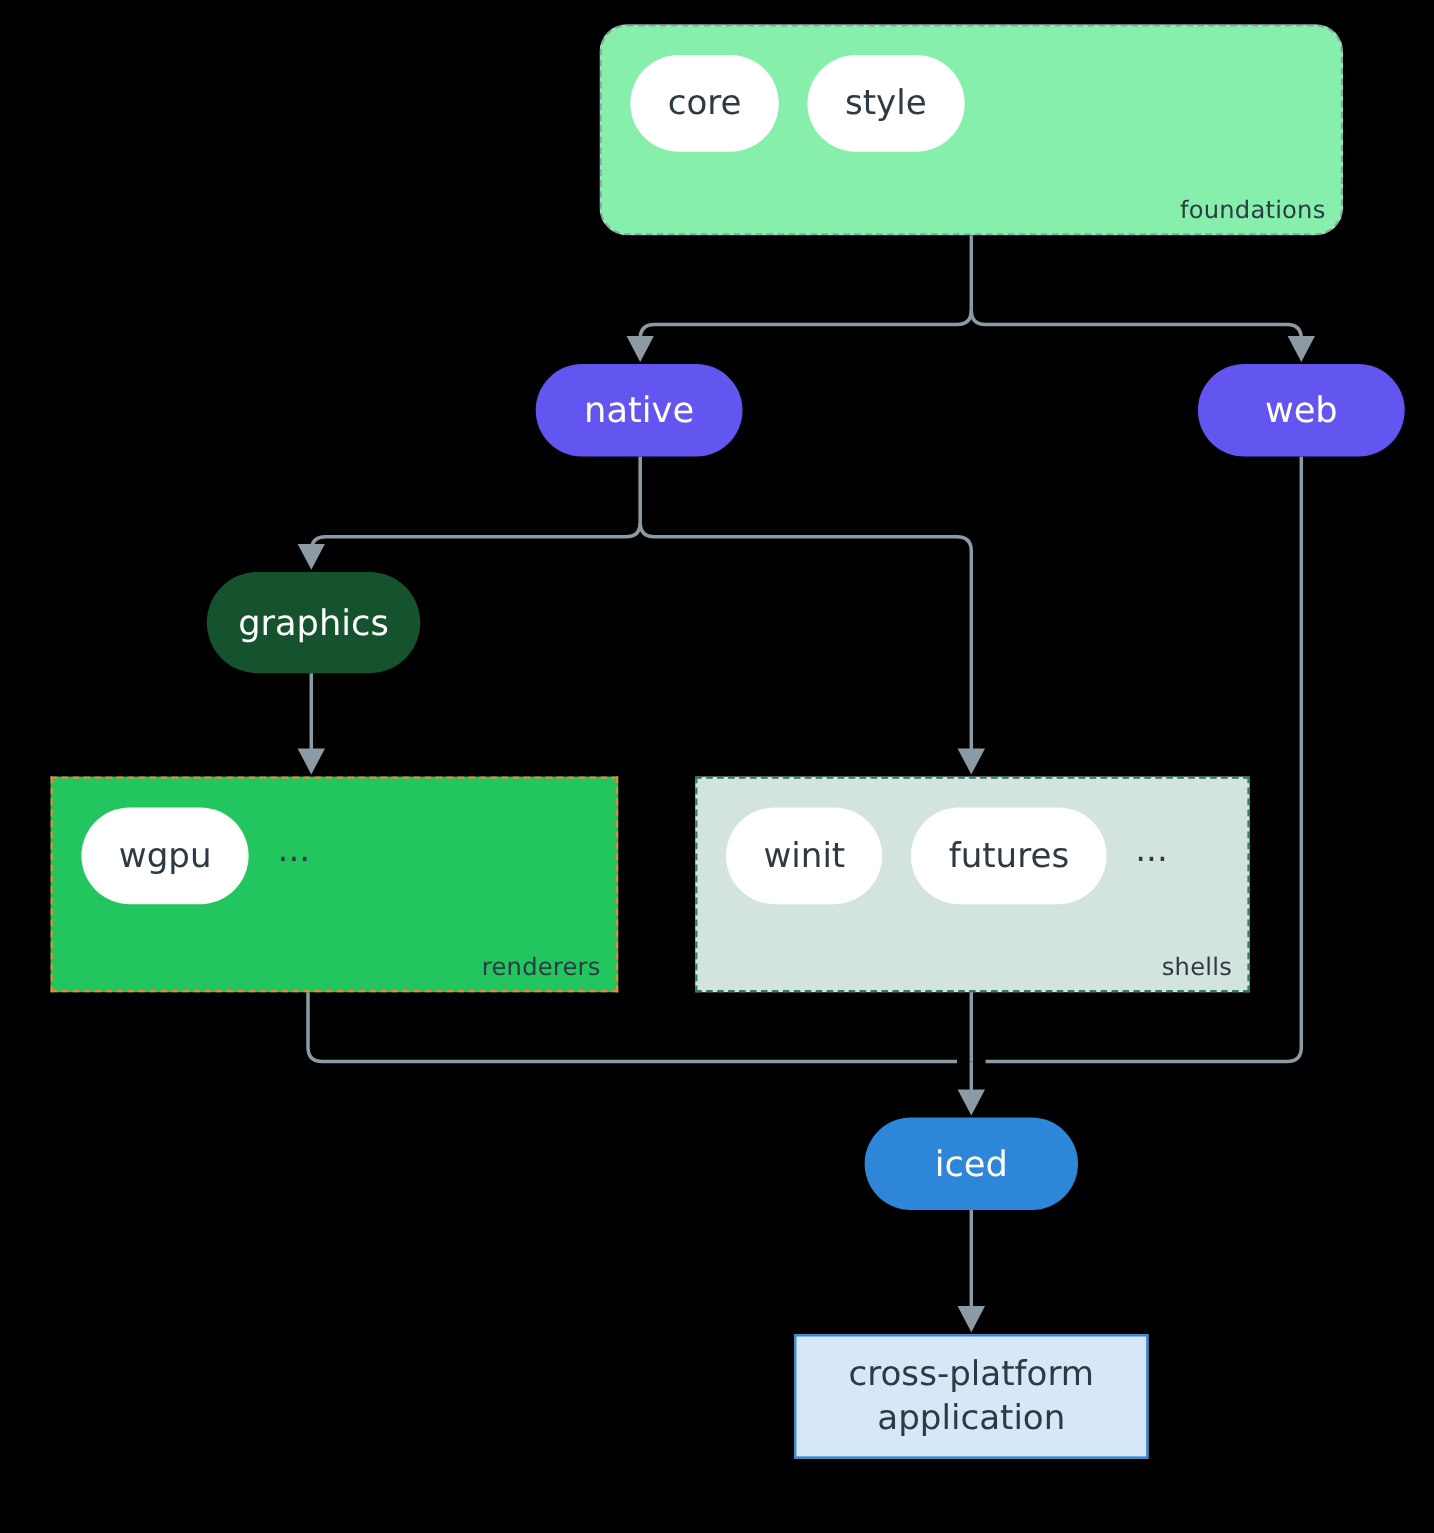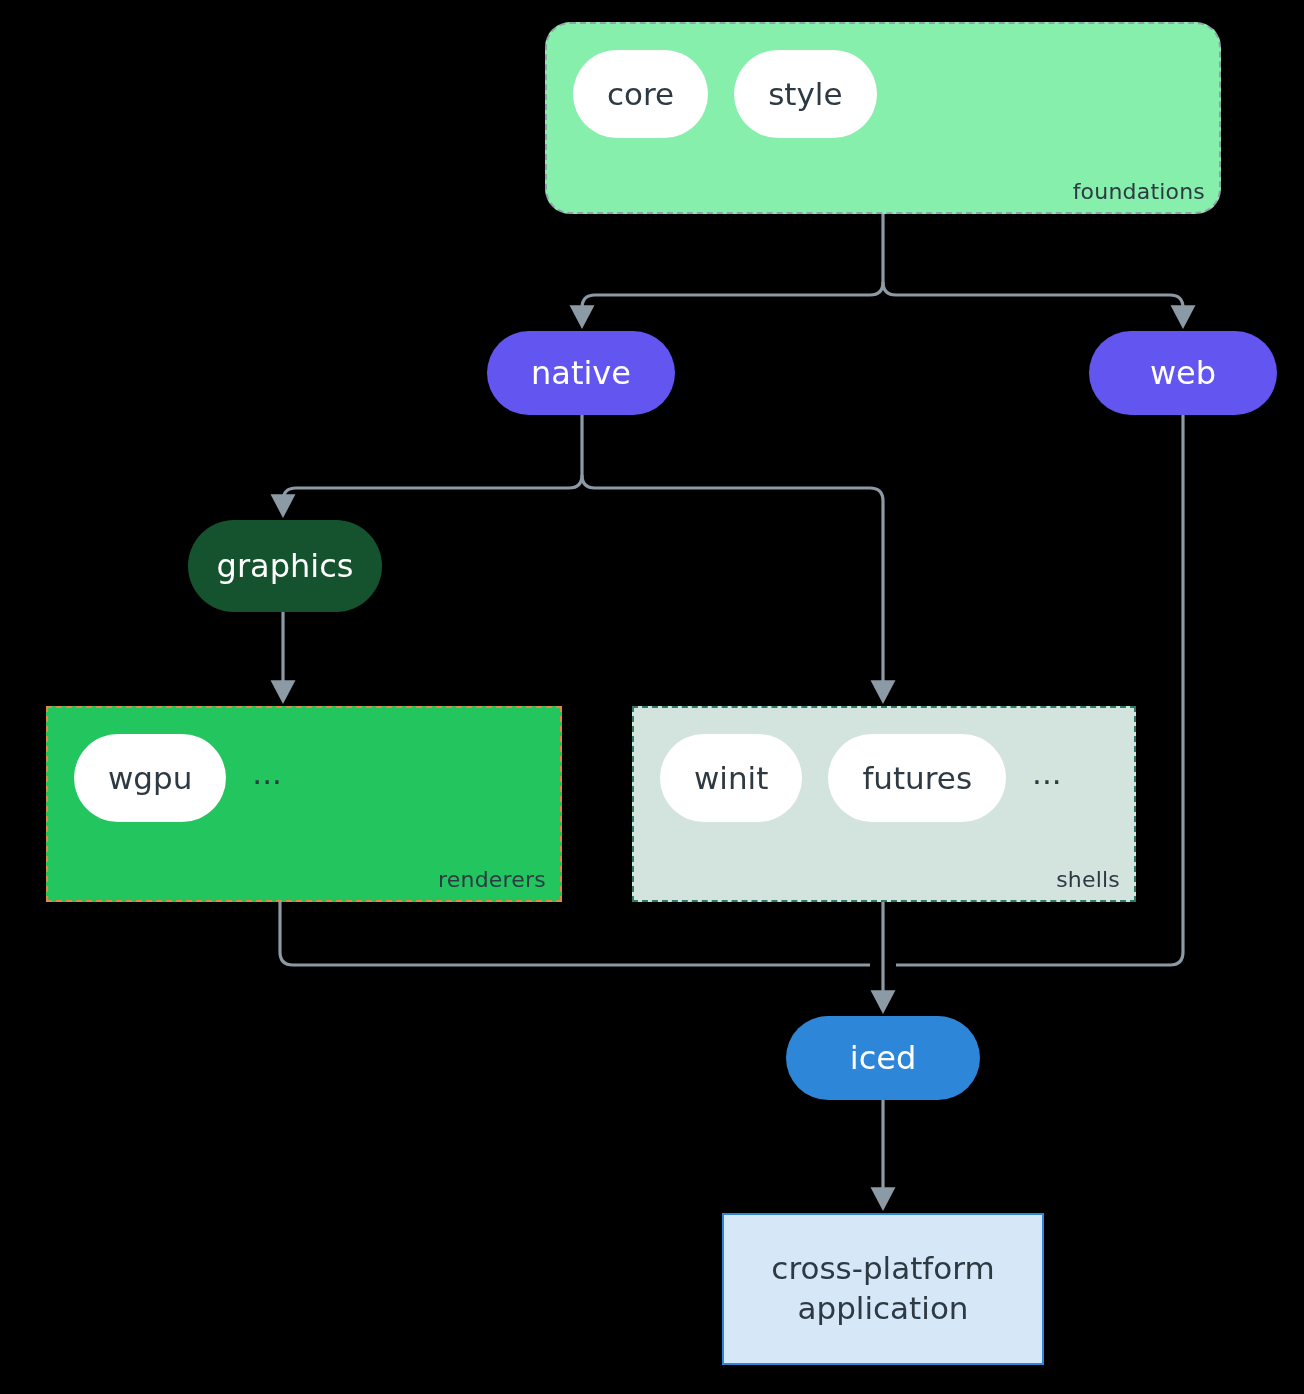--- a/index.html
+++ b/index.html
@@ -124,21 +124,21 @@
     left: 786px; top: 1016px;
     width: 194px; height: 84px;
     background: #2e86d9;
   }
 
   
   .rect-node {
     position: absolute;
     box-sizing: border-box;
     left: 722px; top: 1213px;
-    width: 322px; height: 152px;
+    width: 322px; height: 113px;
     background: #d6e8f8;
     border: 2px solid #2e86d9;
     display: flex;
     flex-direction: column;
     align-items: center;
     justify-content: center;
     color: #2e3a43;
     font-size: 31px;
     line-height: 1.28;
     text-align: center;

